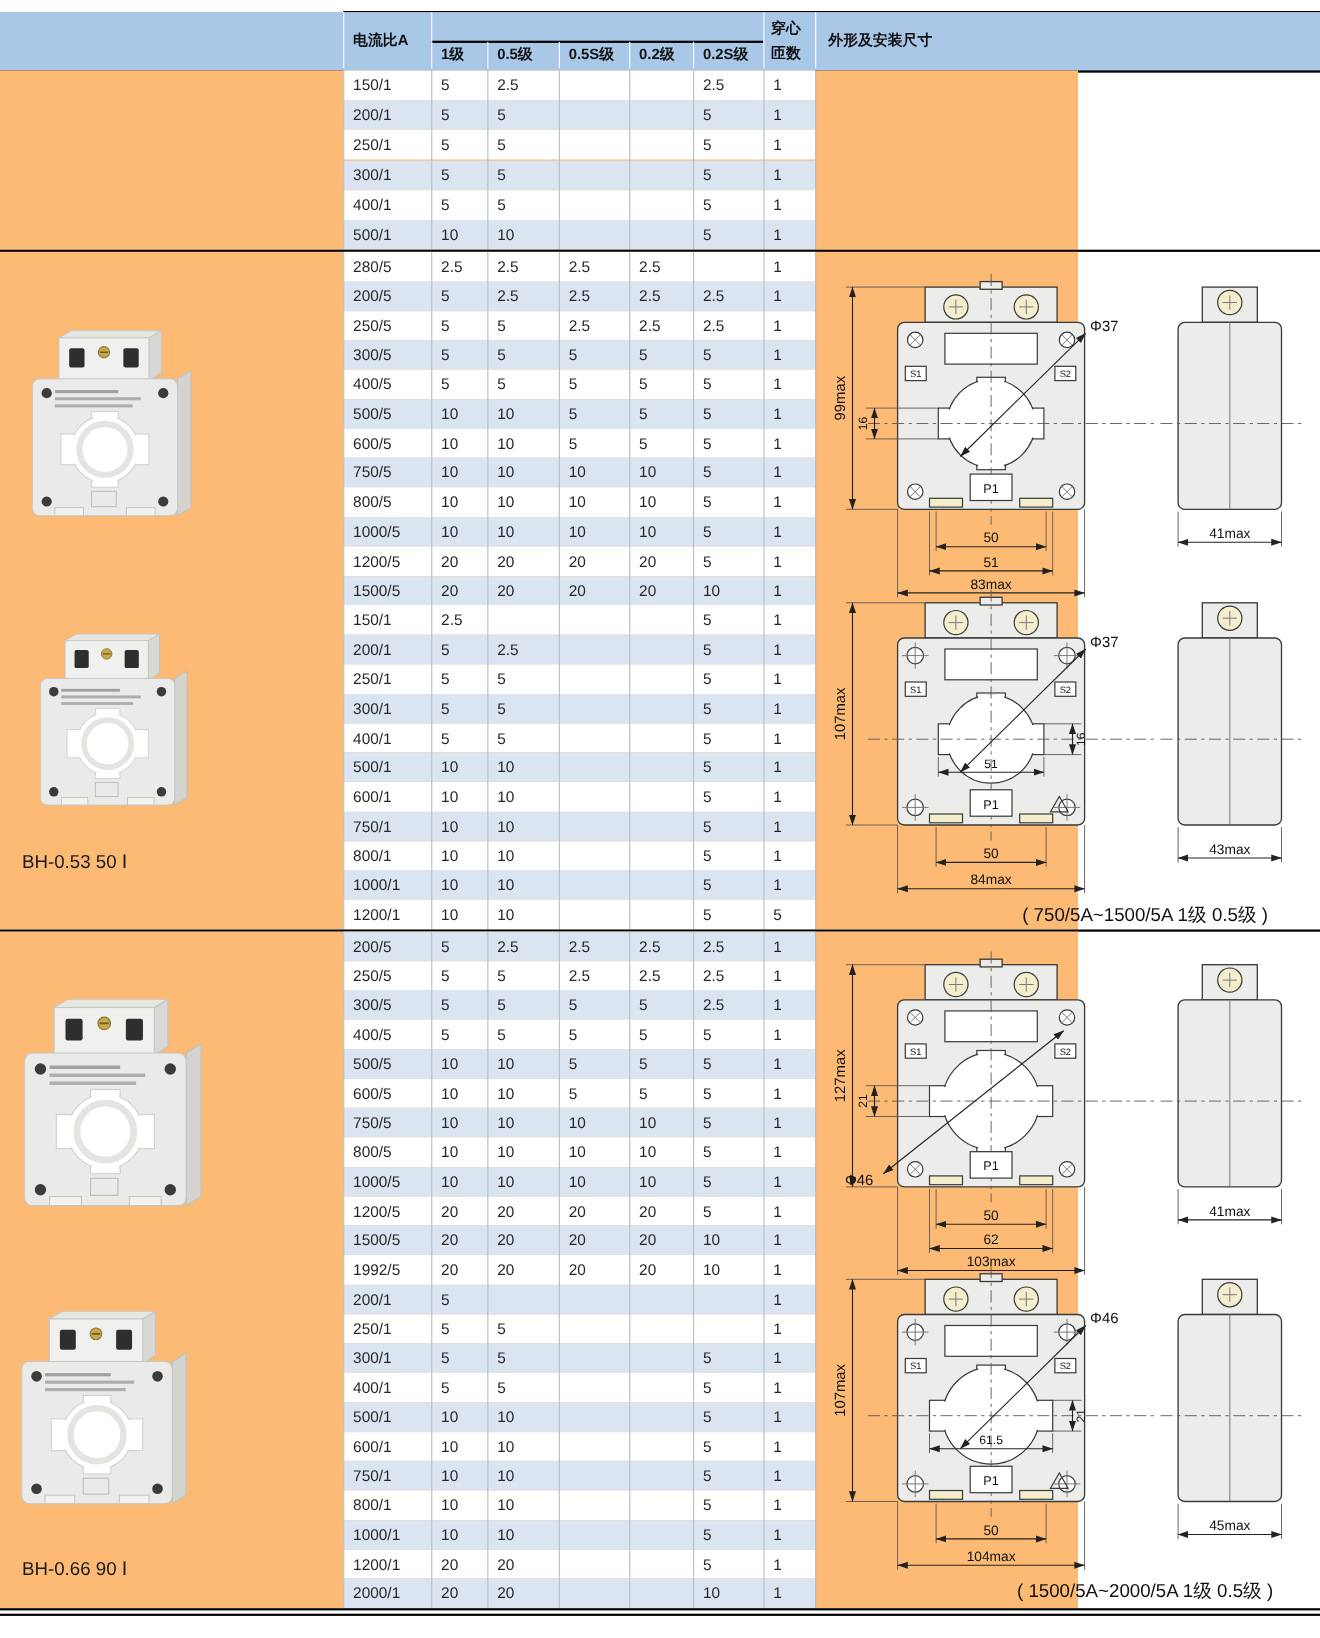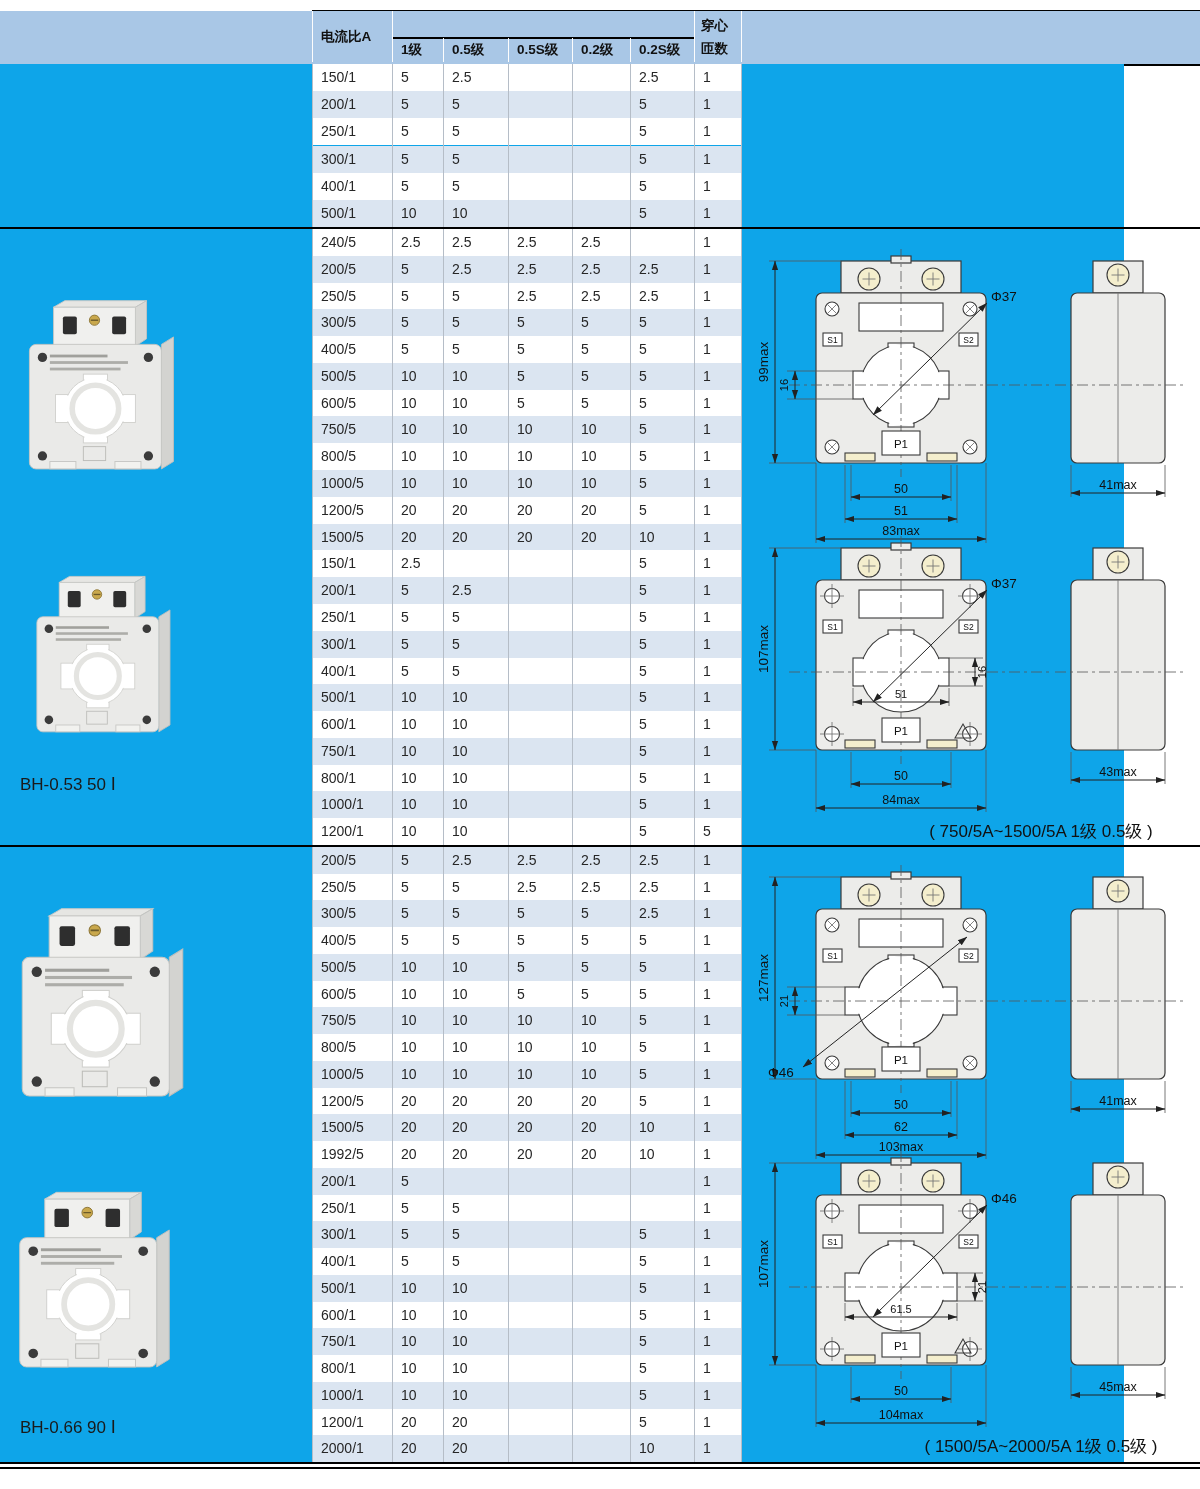--- a/index.html
+++ b/index.html
@@ -15,21 +15,21 @@
   .hc-va{left:392px;width:302px;top:0;height:26px;line-height:27px;padding-left:9px;}
   .valine{position:absolute;left:392px;width:302px;top:26px;height:1.5px;background:#000;}
   .hc-sub{top:27px;height:24px;line-height:24px;padding-left:9px;}
   .hc-turns{left:694px;width:47px;top:0;height:51px;padding-left:7px;padding-top:3px;line-height:23px;}
   .hc-dims{left:741px;width:459px;top:0;height:51px;line-height:51px;padding-left:12px;}
   .ws{position:absolute;top:0;height:51px;width:1px;background:#fdfdfd;}
   .ws2{position:absolute;top:27px;height:24px;width:1px;background:#fdfdfd;}
 
   
   .blackline{position:absolute;left:0;width:1200px;height:2px;background:#000;}
-  .section{position:absolute;left:0;width:1124px;background:#0ea5e9;}
+  .section{position:absolute;left:0;width:980px;background:#fdba74;}
   .rows{position:absolute;left:312px;top:0;width:429px;height:100%;}
   .trow{position:absolute;left:0;width:429px;background:#fff;}
   .trow.alt{background:#dbe5f1;}
   .tcell{position:absolute;top:0;height:100%;box-sizing:border-box;padding-left:9px;
          font-size:14px;color:#262626;white-space:nowrap;overflow:hidden;}
   .vline{position:absolute;top:0;height:100%;width:1px;background:#b5bdc7;}
 
   
   .photo{position:absolute;}
   .photo svg{width:100%;height:100%;display:block;}
@@ -102,20 +102,21 @@
     <div class="valine"></div>
     <div class="hcell hc-sub" style="left:392px;width:51px;">1级</div>
     <div class="hcell hc-sub" style="left:443px;width:65px;">0.5级</div>
     <div class="hcell hc-sub" style="left:508px;width:64px;">0.5S级</div>
     <div class="hcell hc-sub" style="left:572px;width:58px;">0.2级</div>
     <div class="hcell hc-sub" style="left:630px;width:64px;">0.2S级</div>
     <div class="hcell hc-turns">
       <div>穿心</div>
       <div>匝数</div>
     </div>
+    <div class="hcell hc-dims">外形及安装尺寸</div>
     <div class="ws" style="left:312px"></div>
     <div class="ws" style="left:392px"></div>
     <div class="ws2" style="left:443px"></div>
     <div class="ws2" style="left:508px"></div>
     <div class="ws2" style="left:572px"></div>
     <div class="ws2" style="left:630px"></div>
     <div class="ws" style="left:694px"></div>
     <div class="ws" style="left:741px"></div>
   </div>
 
@@ -186,21 +187,21 @@
         <div class="vline" style="left: 694px;"></div>
         <div class="vline" style="left: 741px;"></div>
       </div>
   </div>
 
   <div class="blackline" style="top:227px"></div>
 
   <div class="section" id="sec1" style="top:229px;height:616px;">
     <div class="rows">
         <div class="trow" style="top: 0px; height: 26.7826px;">
-          <div class="tcell" style="left: 0px; width: 80px; line-height: 26.7826px;">240/5</div>
+          <div class="tcell" style="left: 0px; width: 80px; line-height: 26.7826px;">280/5</div>
           <div class="tcell" style="left: 80px; width: 51px; line-height: 26.7826px;">2.5</div>
           <div class="tcell" style="left: 131px; width: 65px; line-height: 26.7826px;">2.5</div>
           <div class="tcell" style="left: 196px; width: 64px; line-height: 26.7826px;">2.5</div>
           <div class="tcell" style="left: 260px; width: 58px; line-height: 26.7826px;">2.5</div>
           <div class="tcell" style="left: 318px; width: 64px; line-height: 26.7826px;"></div>
           <div class="tcell" style="left: 382px; width: 47px; line-height: 26.7826px;">1</div>
         </div>
         <div class="trow alt" style="top: 26.7826px; height: 26.7826px;">
           <div class="tcell" style="left: 0px; width: 80px; line-height: 26.7826px;">200/5</div>
           <div class="tcell" style="left: 80px; width: 51px; line-height: 26.7826px;">5</div>

